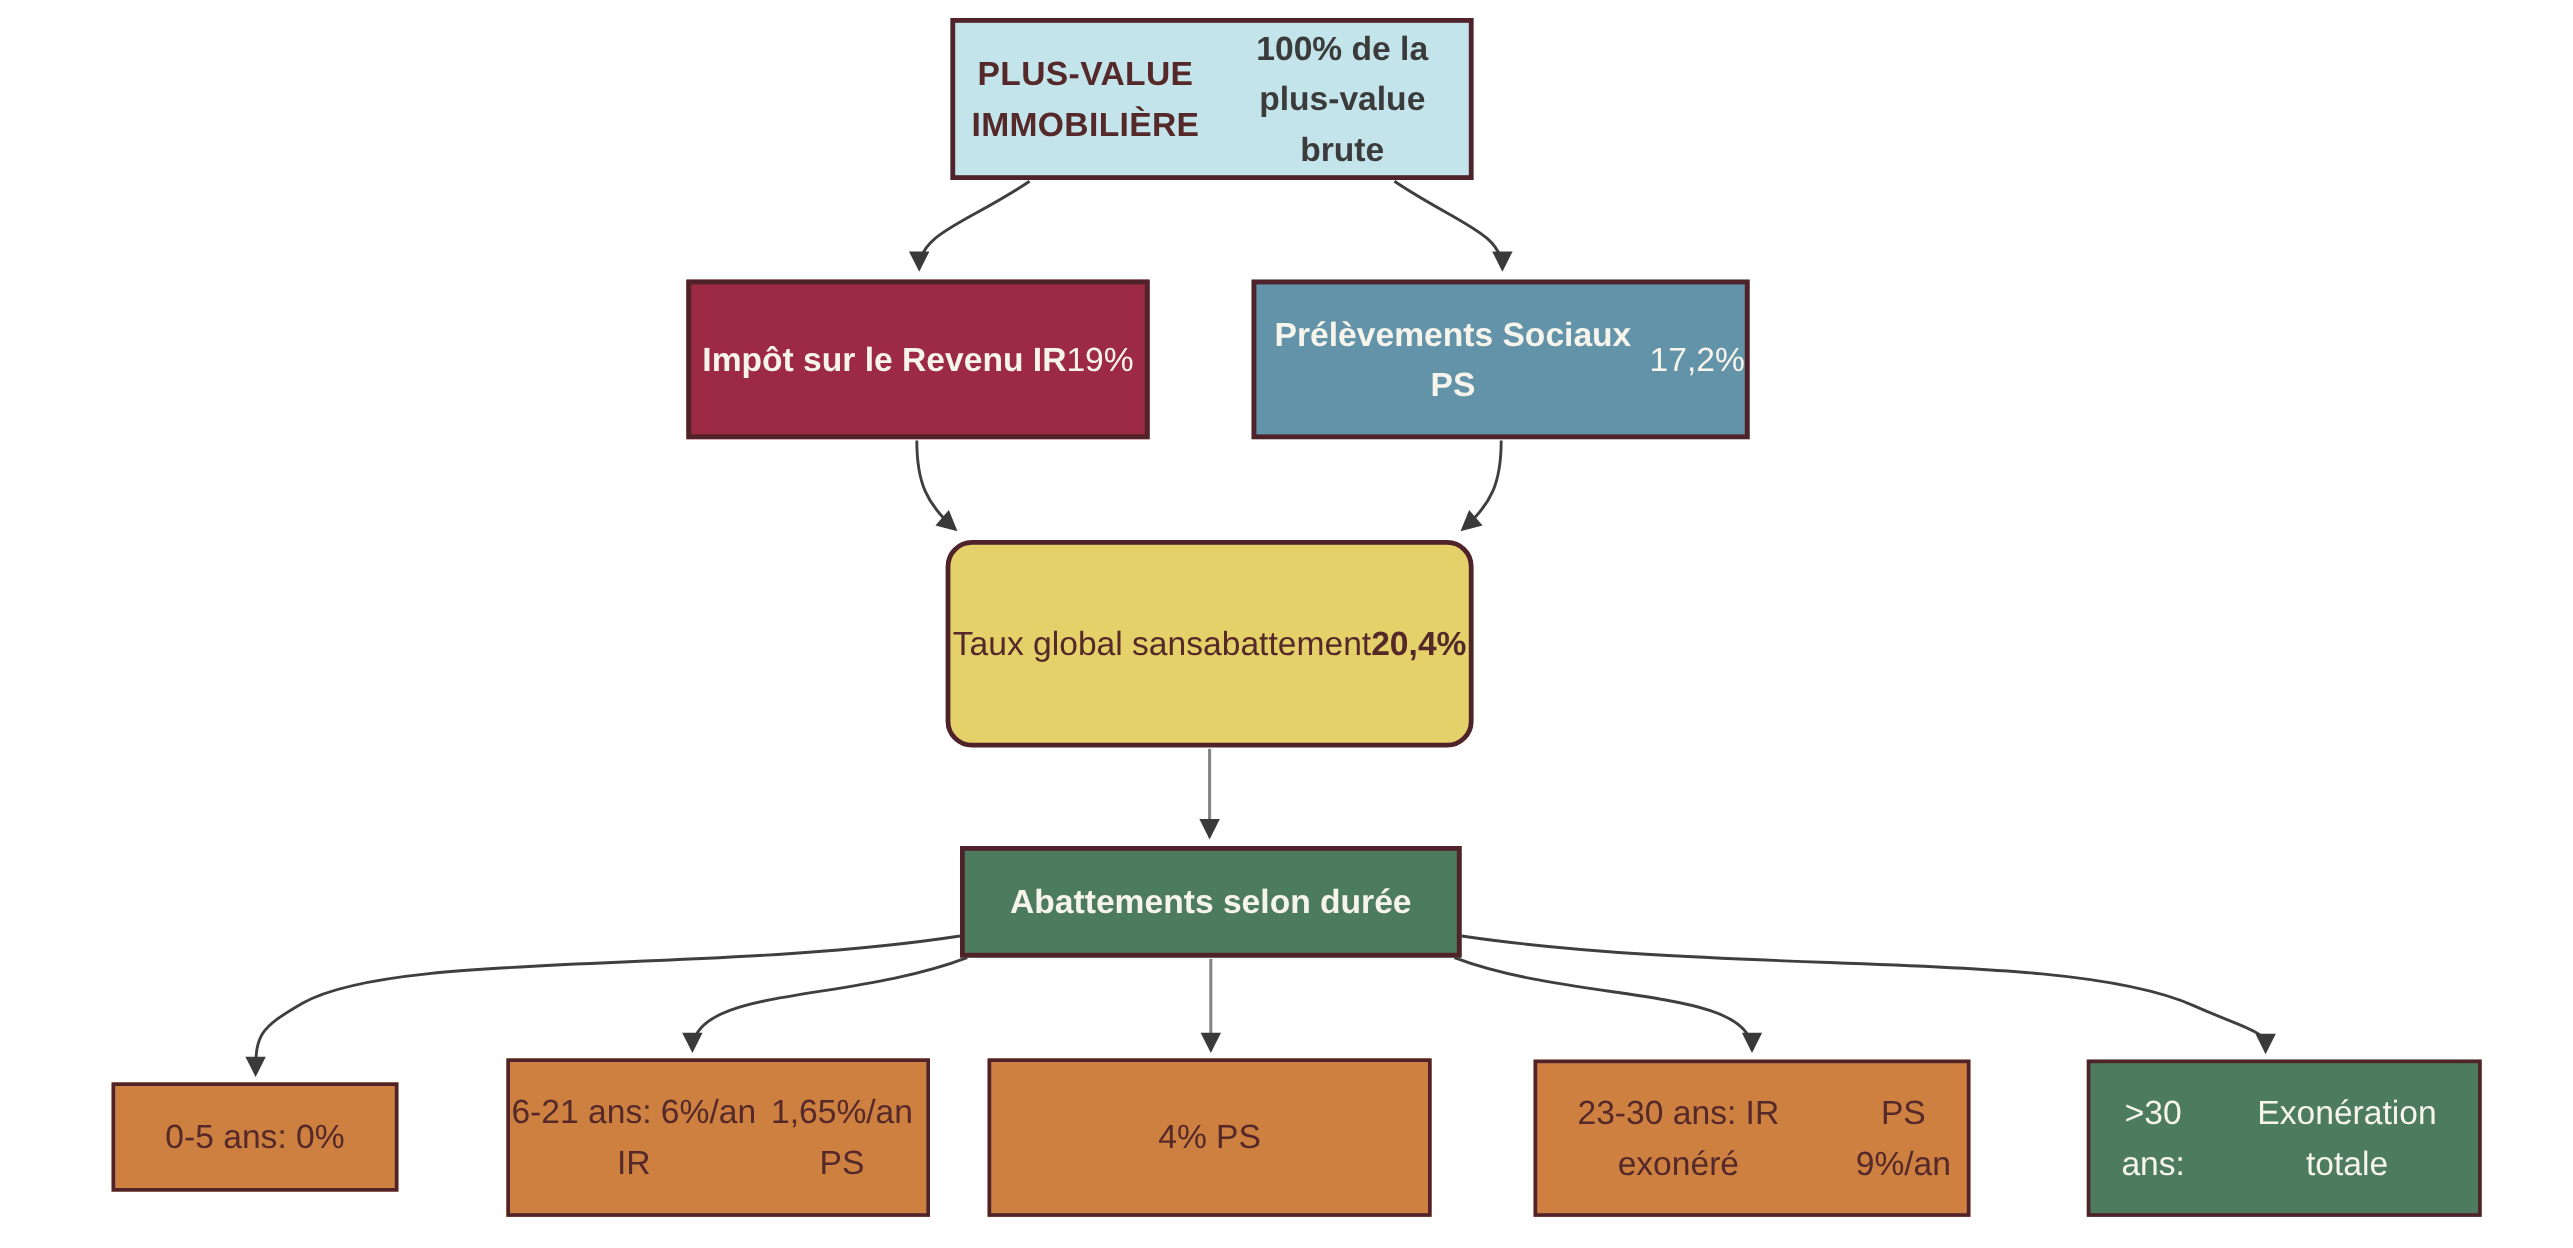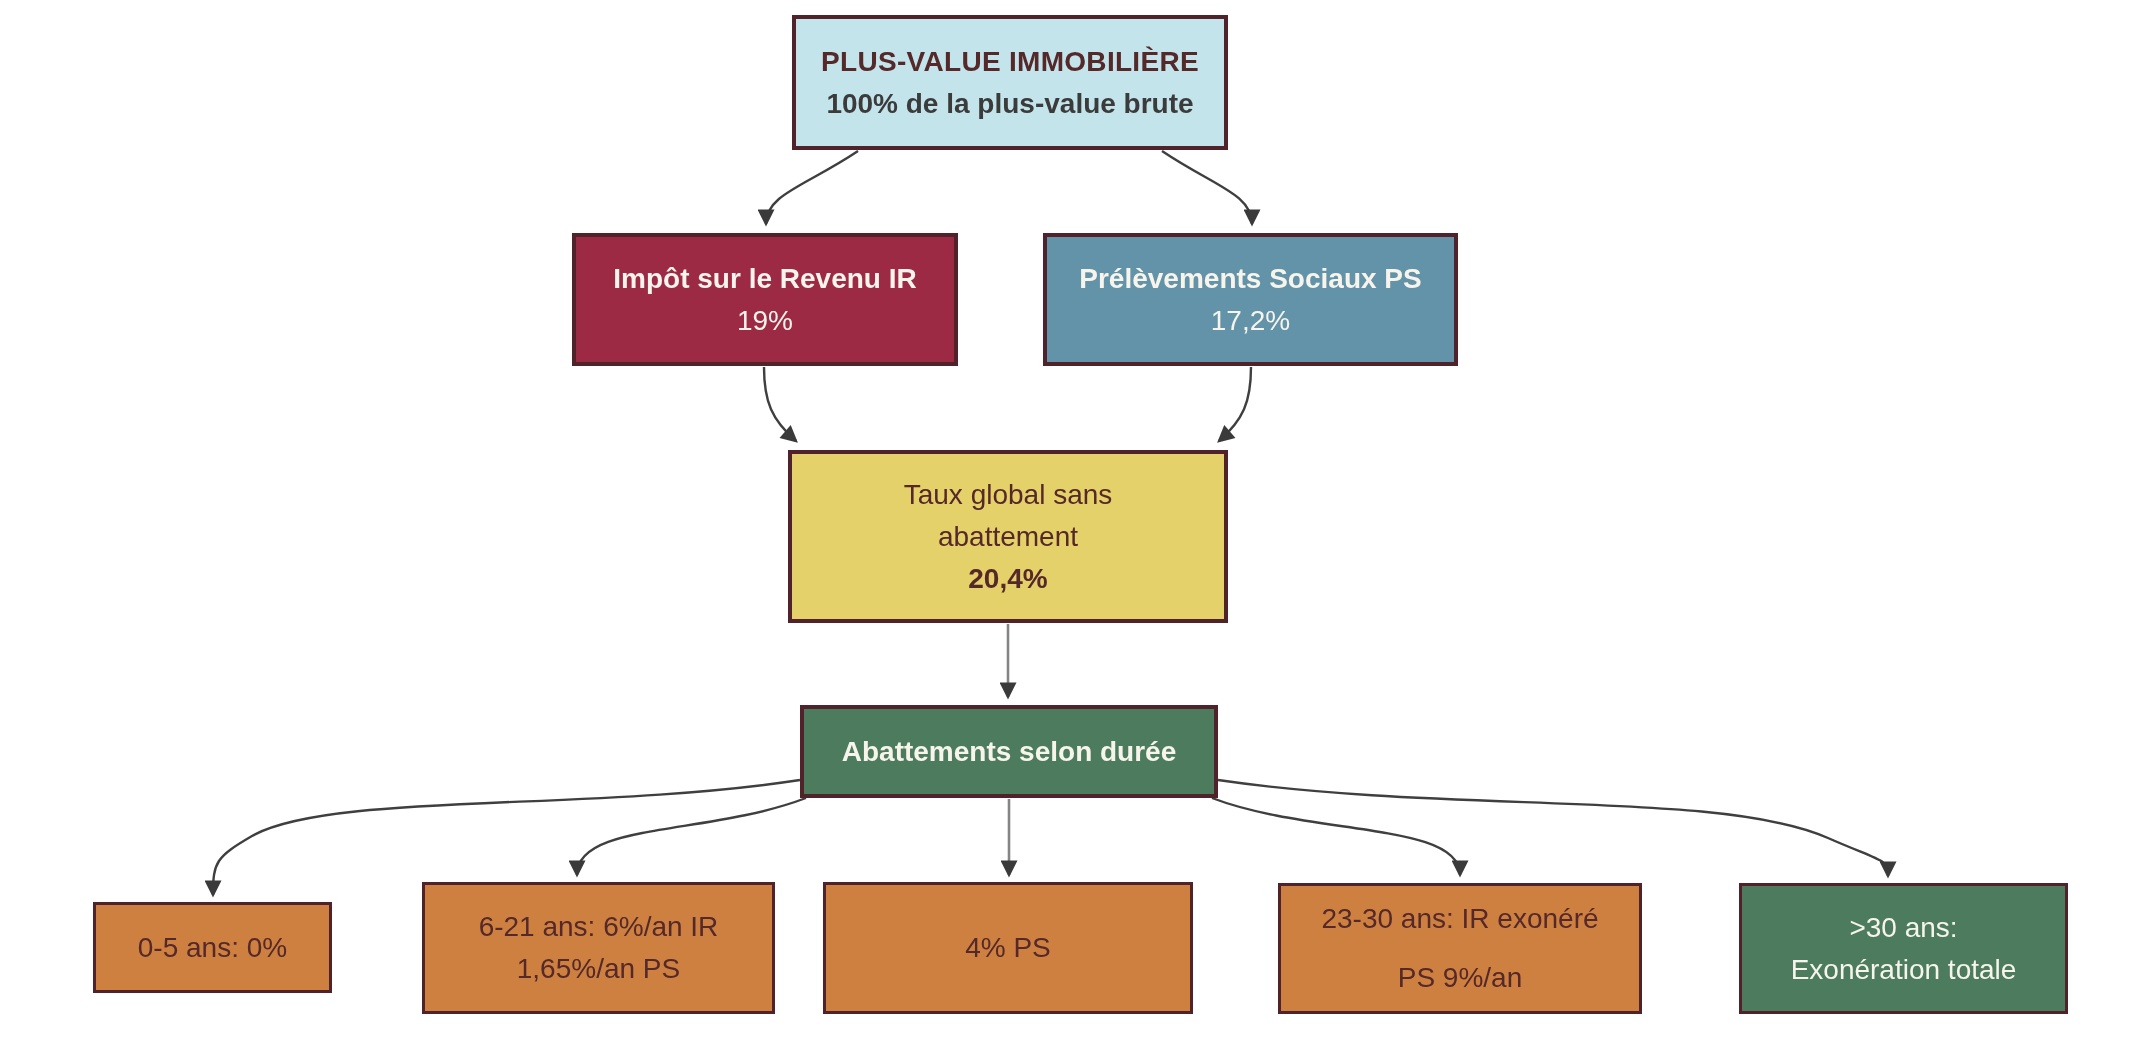--- a/index.html
+++ b/index.html
@@ -8,36 +8,36 @@
     width:2144px;height:1040px;
     background:#ffffff;
     font-family:"Liberation Sans", sans-serif;
     overflow:hidden;
   }
   #arrows{position:absolute;left:0;top:0;width:2144px;height:1040px;pointer-events:none;}
   .node{
     position:absolute;
     box-sizing:border-box;
     border:4px solid var(--maroon_border);
-    display:flex;flex-direction:column;
+    display:flex;flex-direction:row;
     align-items:center;justify-content:center;
     text-align:center;
     font-size:28px;line-height:1.5;
   }
   .node .line:empty{display:none;}
 
   .top-box{left:792px;top:15px;width:436px;height:135px;background:var(--light_blue);}
   .top-box .title{font-weight:bold;color:var(--maroon_text);letter-spacing:.3px;}
   .top-box .sub{color:var(--dark_text);font-weight:bold;}
 
   .ir-box{left:572px;top:233px;width:386px;height:133px;background:var(--crimson);color:var(--light_text);}
   .ps-box{left:1043px;top:233px;width:415px;height:133px;background:var(--steel_blue);color:var(--light_text);}
   .ir-box .title,.ps-box .title{font-weight:bold;}
 
-  .global-box{left:788px;top:450px;width:440px;height:173px;background:var(--yellow);color:var(--maroon_text);}
+  .global-box{left:788px;top:450px;width:440px;height:173px;background:var(--yellow);color:var(--maroon_text);border-radius:22px;}
   .global-box .value{font-weight:bold;}
 
   .abatt-box{left:800px;top:705px;width:418px;height:93px;background:var(--green);color:var(--light_text);font-weight:bold;}
 
   .dur{border-width:3px;background:var(--orange);color:var(--maroon_text);}
   .dur-0{left:93px; top:902px;width:239px;height:91px;}
   .dur-1{left:422px;top:882px;width:353px;height:132px;}
   .dur-2{left:823px;top:882px;width:370px;height:132px;}
   .dur-3{left:1278px;top:883px;width:364px;height:131px;gap:17px;}
   .dur-4{left:1723px;top:883px;width:329px;height:131px;background:var(--green);color:var(--light_text);margin-left:16px;}

